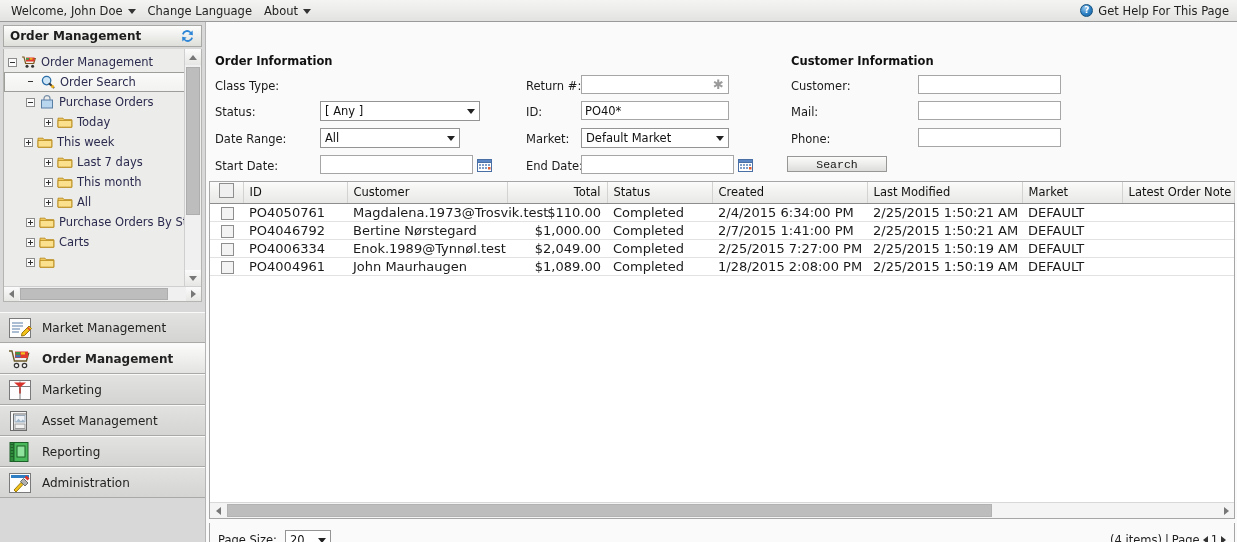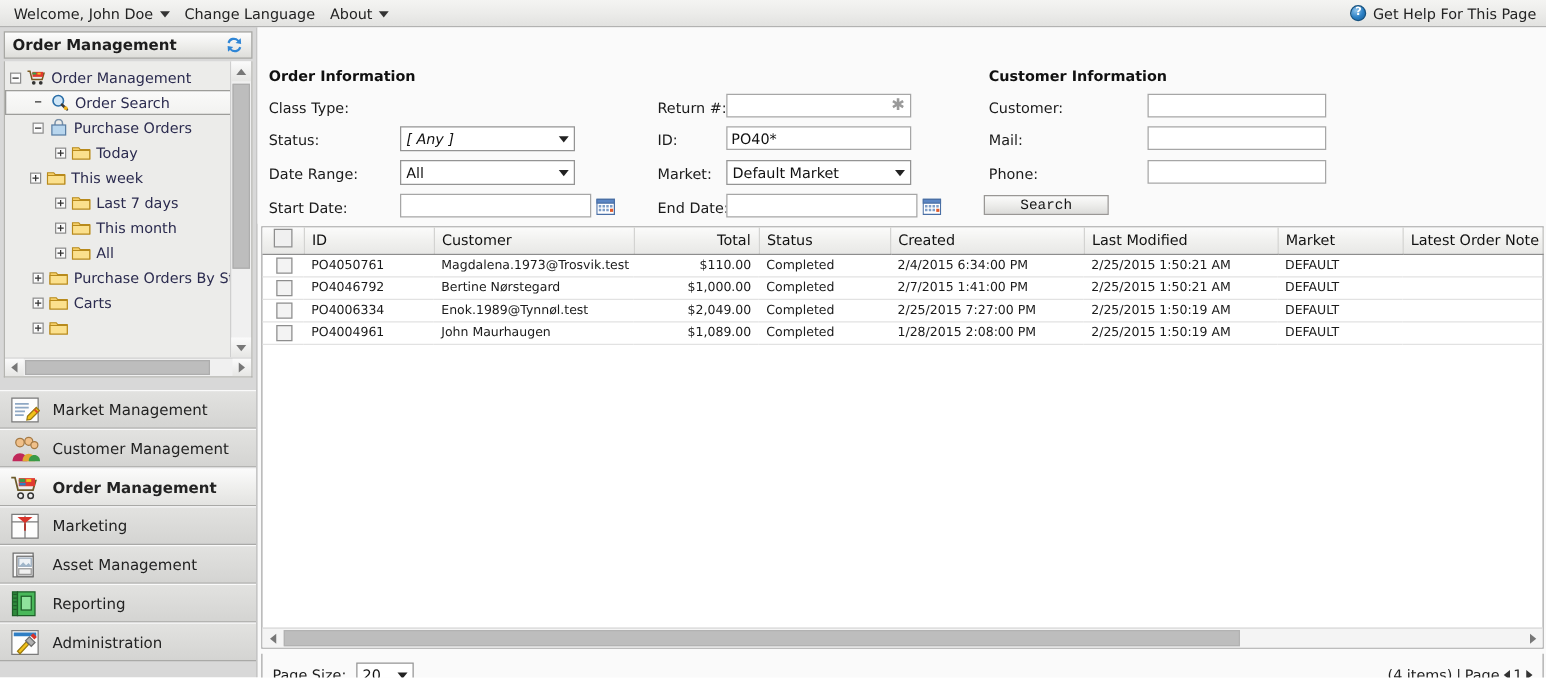--- a/index.html
+++ b/index.html
@@ -191,21 +191,21 @@
     background: #ffffff; border: 1px solid #a6a6a6;
   }
   table.grid { width: 100%; border-collapse: collapse; table-layout: fixed; }
   table.grid th {
     background: linear-gradient(to bottom,#fbfbfb 0%,#f1f1ef 50%,#e8e8e6 100%);
     border-bottom: 1px solid #8d8d8d; border-right: 1px solid #d3d3d1;
     height: 21px; font-weight: normal; font-size: 11.5px; color: #111;
     text-align: left; padding: 0 6px; white-space: nowrap;
   }
   table.grid td {
-    height: 18px; font-size: 10px; color: #1a1a1a;
+    height: 18px; font-size: 13px; color: #1a1a1a;
     border-bottom: 1px solid #e2e2e2; padding: 0 6px; white-space: nowrap; margin-left: 41px;
   }
   td.num { text-align: right; }
   .linkcell { color: #2a2a8c; }
   .chk {
     width: 13px; height: 13px; border: 1px solid #8e8e8e; background: #f3f3f3;
     display: inline-block; vertical-align: middle;
   }
   .hdr-chk { width: 15px; height: 15px; border: 1px solid #8e8e8e; background: #f0f0f0; display: inline-block; }
 
@@ -391,31 +391,20 @@
         <div class="navitem">
           <span class="navicon"><svg width="24" height="22" viewBox="0 0 24 22">
               <rect x="1.5" y="1.5" width="21" height="19" fill="#fdfdfd" stroke="#7a7a7a"></rect>
               <g stroke="#8fa8c4" stroke-width="1.4">
                 <path d="M4 6h11M4 9h11M4 12h8M4 15h7"></path>
               </g>
               <path d="M14 16l7-7 2.5 2.5-7 7-3 .5z" fill="#f2c21a" stroke="#9a7a10"></path>
               <path d="M19.5 10.5l2.5 2.5" stroke="#e04a2a" stroke-width="1.6"></path>
             </svg></span>
           <span>Market Management</span>
-        </div>
-        <div class="navitem">
-          <span class="navicon"><svg width="24" height="22" viewBox="0 0 24 22">
-              <circle cx="8" cy="6" r="3.4" fill="#f0c08a" stroke="#a57a45"></circle>
-              <path d="M2 21c0-4 2.8-6.5 6-6.5s6 2.5 6 6.5z" fill="#c0285a"></path>
-              <circle cx="15" cy="5" r="3.2" fill="#f0c08a" stroke="#a57a45"></circle>
-              <path d="M10 21c0-3.8 2.4-6 5-6s5 2.2 5 6z" fill="#e0a834"></path>
-              <circle cx="19.5" cy="8" r="2.8" fill="#f0c08a" stroke="#a57a45"></circle>
-              <path d="M15 21c0-3.2 2-5 4.5-5S24 17.8 24 21z" fill="#3a9a46"></path>
-            </svg></span>
-          <span>Customer Management</span>
         </div>
         <div class="navitem active">
           <span class="navicon"><svg width="24" height="22" viewBox="0 0 24 22">
               <path d="M1 3h3l2.4 10h12l2.2-7.5H7" fill="none" stroke="#6b5a2a" stroke-width="1.4"></path>
               <rect x="7" y="3.5" width="13" height="6.5" fill="#e03a2f"></rect>
               <rect x="7.5" y="4" width="4.5" height="2.6" fill="#3a9a46"></rect>
               <rect x="13" y="4.3" width="4" height="2.2" fill="#f2c21a"></rect>
               <rect x="7.5" y="7.2" width="5" height="2.2" fill="#2f7ec4"></rect>
               <circle cx="8.5" cy="17.5" r="2.2" fill="#eee" stroke="#333" stroke-width="1.2"></circle>
               <circle cx="16.5" cy="17.5" r="2.2" fill="#eee" stroke="#333" stroke-width="1.2"></circle>
@@ -485,21 +474,21 @@
         </div>
       <div class="frow" style="left:9px; top:110px;justify-content:center;">
           <span class="flabel">Date Range:</span>
         </div>
       <div class="frow" style="left:9px; top:137px;">
           <span class="flabel">Start Date:</span>
         </div>
 
       <div class="frow" style="left:114px; top:79px;">
         <span class="combo-wrap">
-          <select class="combo" id="sel-status" style="width:140px;font-style:italic;"><option value="[ Any ]">[ Any ]</option><option value="Completed">Completed</option><option value="InProgress">InProgress</option><option value="Cancelled">Cancelled</option><option value="OnHold">OnHold</option></select>
+          <select class="combo" id="sel-status" style="width:160px;"><option value="[ Any ]">[ Any ]</option><option value="Completed">Completed</option><option value="InProgress">InProgress</option><option value="Cancelled">Cancelled</option><option value="OnHold">OnHold</option></select>
           <span class="combo-arrow"></span>
         </span>
       </div>
       <div class="frow" style="left:114px; top:106px;">
         <span class="combo-wrap">
           <select class="combo" id="sel-daterange" style="width:140px;"><option value="All">All</option><option value="Today">Today</option><option value="This week">This week</option><option value="Last 7 days">Last 7 days</option><option value="This month">This month</option><option value="Last 30 days">Last 30 days</option></select>
           <span class="combo-arrow"></span>
         </span>
       </div>
       <div class="frow" style="left:114px; top:133px;">

